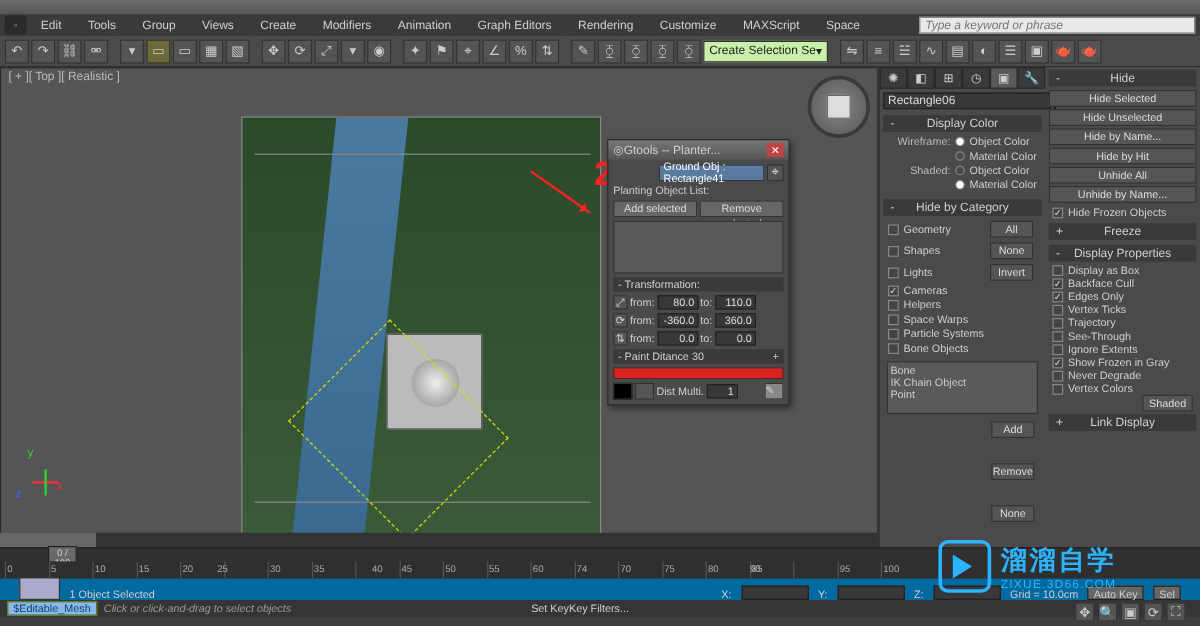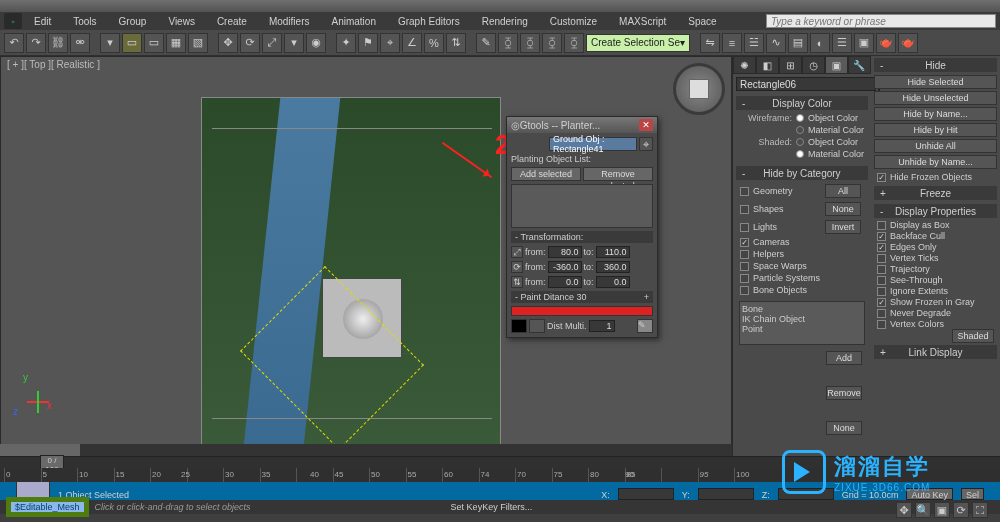--- a/index.html
+++ b/index.html
@@ -88,21 +88,21 @@
 .bottom { position:absolute; left:0; right:0; bottom:0; height:66px; background:#3f3f3f; display:flex; flex-direction:column;}
 .timeline { height:12px; background:#303030; border-top:1px solid #222; position:relative;}
 .timeline .head{position:absolute;left:40px;top:-2px;width:24px;height:14px;background:#6a6a6a;border:1px solid #222;font-size:8px;text-align:center;}
 .ruler { height:14px; background:#2f2f2f; display:flex; align-items:center; font-size:8px; color:#aaa; position:relative; }
 .ruler .tick{position:absolute;top:0;width:1px;height:100%;background:#555;}
 .ruler .tlabel{position:absolute;top:2px;font-size:8px;}
 .status { height:18px; display:flex; align-items:flex-end; gap:8px; padding:0 16px; background:#0369a1; font-size:9px;}
 .status .fld{background:#383838;border:1px solid #222;height:12px;width:56px;color:#ddd;padding:0 2px;}
 .status .autokey{background:#666;border:1px solid #222;padding:0 4px;height:12px;line-height:12px;}
 .prompt { height:14px; display:flex; align-items:center; padding:0 6px; background:#353535; font-size:9px; }
-.prompt .tag{background:#7aa0d4;color:#073;padding:0 4px;border:5px solid #4d7c0f;margin-right:6px;color:#042; }
+.prompt .tag{background:#7aa0d4;color:#073;padding:0 4px;border:1px solid #4d7c0f;margin-right:6px;color:#042; }
 .prompt .tag{color:#083;background:#8cb7ea;color:#06426b;}
 .prompt .hint{color:#999;font-style:italic;}
 .hscroll { position:absolute; left:0; bottom:66px; right:268px; height:12px; background:#333; }
 .hscroll .thumb{position:absolute;left:0;top:0;height:100%;width:80px;background:#666;}
 
 
 .logo { position:absolute; right:18px; bottom:20px; width:200px; height:60px; display:flex; align-items:center; gap:8px; pointer-events:none; }
 .logo .play{width:44px;height:44px;border:3px solid #2bb3ff;border-radius:8px;display:flex;align-items:center;justify-content:center;}
 .logo .play::after{content:"";border:10px solid transparent;border-left:16px solid #2bb3ff;margin-left:6px;}
 .logo .txt{display:flex;flex-direction:column;color:#2bb3ff;}

